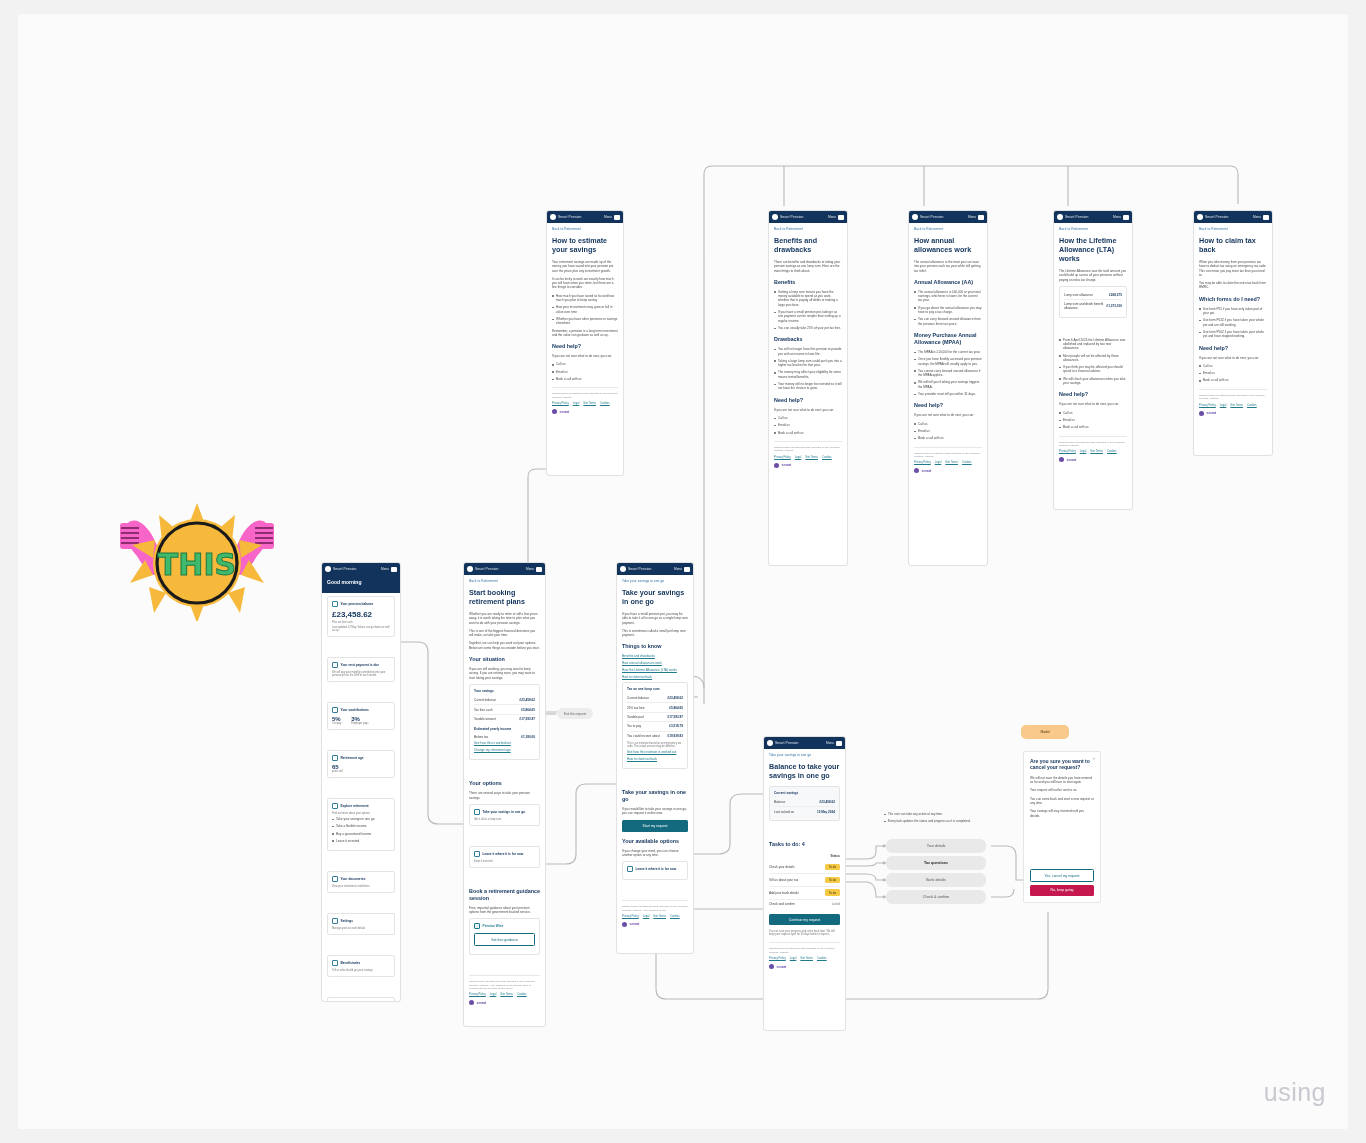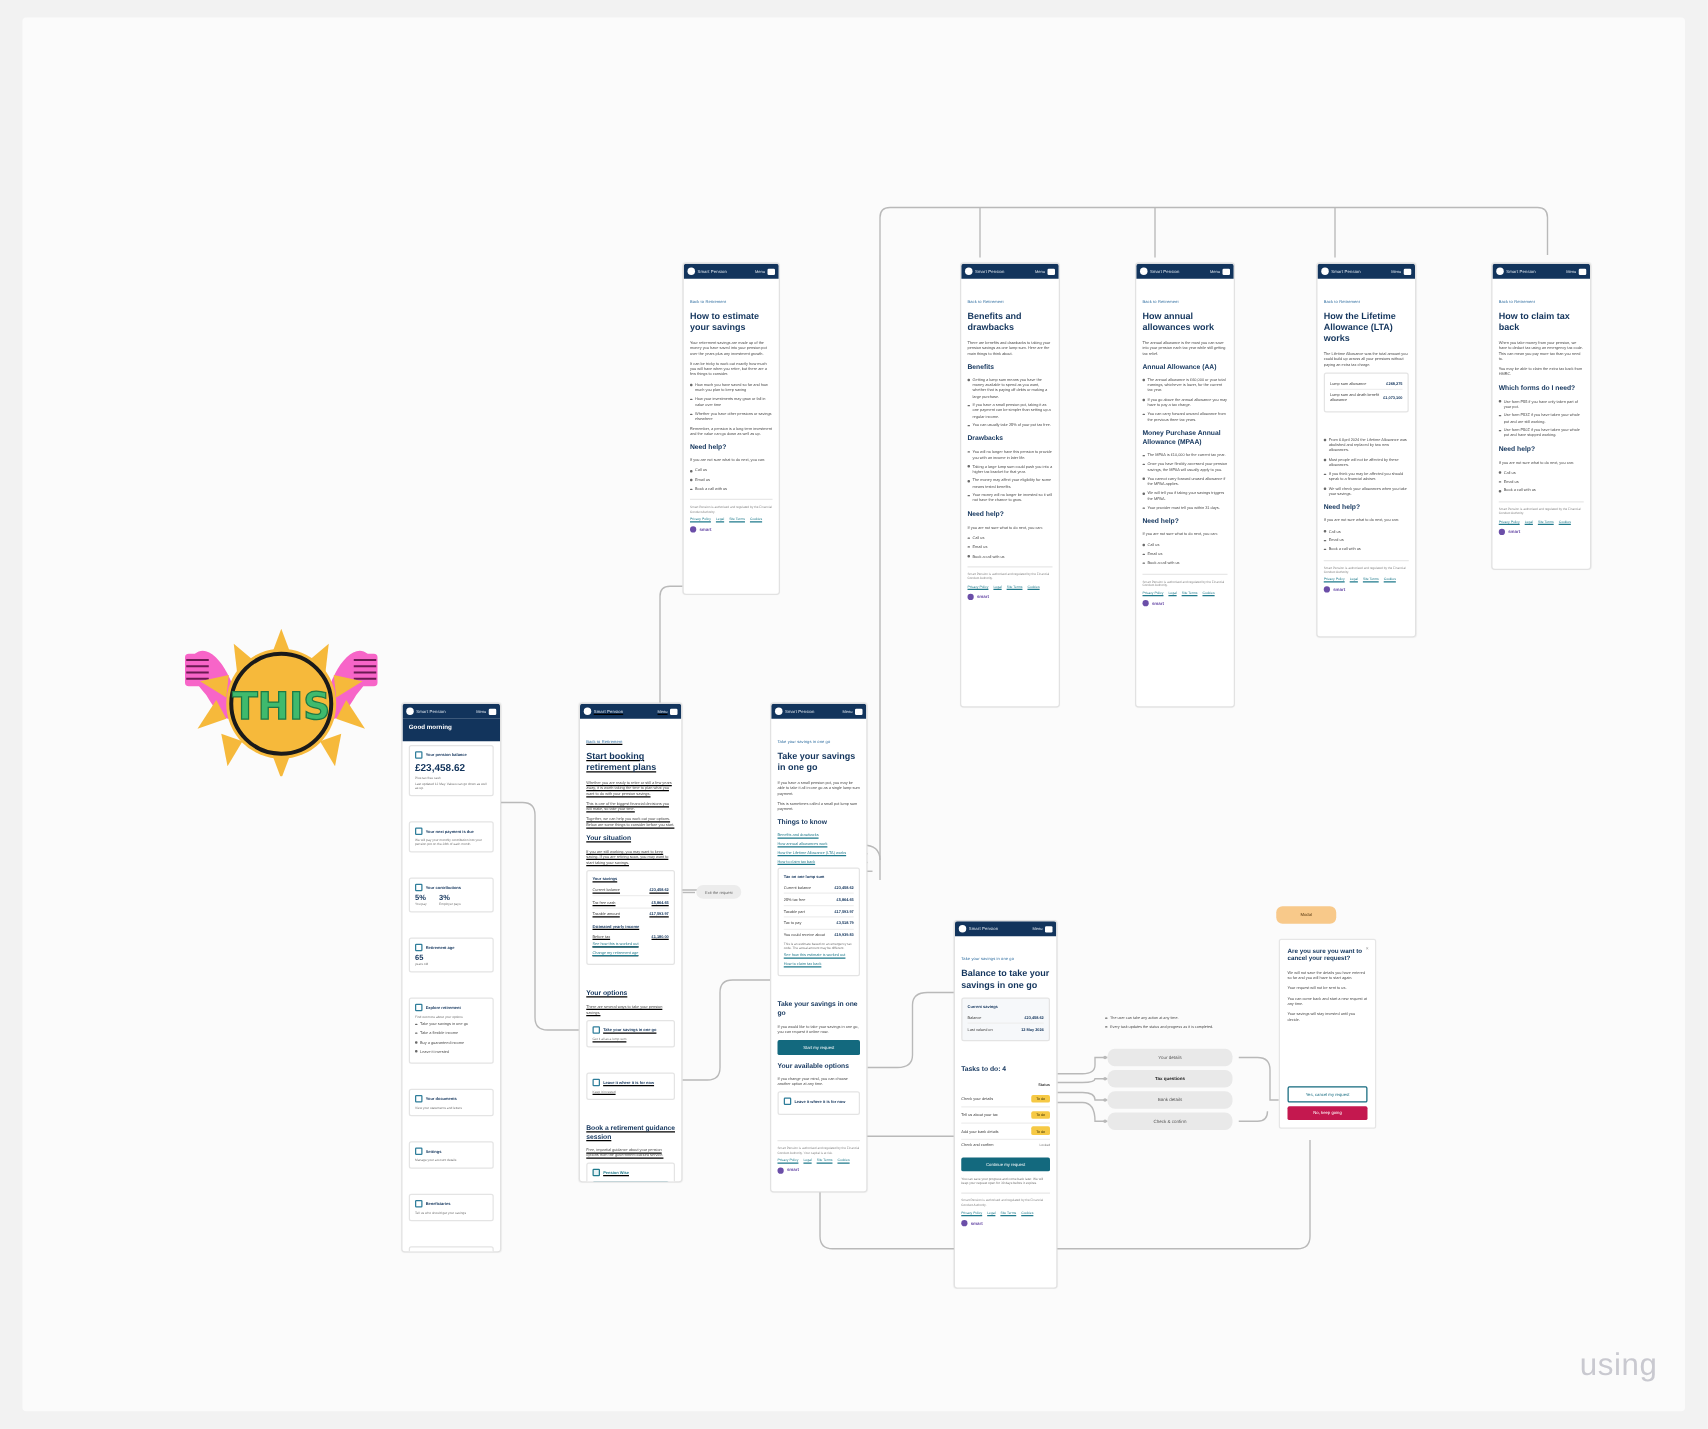--- a/index.html
+++ b/index.html
@@ -30,21 +30,21 @@
   
   #miro {
     position: absolute; right: 22px; bottom: 22px;
     font-size: 25px; color: #c9c9d0; letter-spacing: 0.5px;
   }
   
   #wires { position: absolute; left: 0; top: 0; width: 1330px; height: 1115px; }
   .wire { fill: none; stroke: #b9b9b9; stroke-width: 1.1; }
   .wire-dot { fill: #b9b9b9; }
   
-  #sticker { position: absolute; left: 112px; top: 487px; width: 190px; height: 120px; }
+  #sticker { position: absolute; left: 84px; top: 487px; width: 190px; height: 120px; }
   
   .screen {
     position: absolute;
     background: #ffffff;
     border: 1px solid #e2e2e2;
     border-radius: 3px;
     overflow: hidden;
     box-shadow: 0 0 1px rgba(0,0,0,0.05);
   }
   .sc-bar {
@@ -59,21 +59,21 @@
   }
   .sc-logo-txt {
     font-size: 3.4px; color: #dfe6ee; letter-spacing: .1px;
     filter: blur(.35px);
   }
   .sc-menu { display: flex; align-items: center; gap: 2px; }
   .sc-menu-txt { font-size: 3.2px; color: #dfe6ee; filter: blur(.35px); }
   .sc-menu-ico {
     width: 6px; height: 5px; background: #ffffff; border-radius: 1px;
   }
-  .sc-body { padding: 16px 5px; }
+  .sc-body { padding: 4px 5px; }
   .crumb {
     font-size: 3.2px; color: #2a6a9e; margin-bottom: 5px;
     filter: blur(.3px); letter-spacing: .1px;
   }
   .sc-h1 {
     font-size: 7.2px; line-height: 9px; color: #12345c; font-weight: bold;
     margin-bottom: 6px; filter: blur(.25px);
   }
   .sc-h2 {
     font-size: 5.4px; line-height: 7px; color: #12345c; font-weight: bold;
@@ -613,21 +613,21 @@
           <span>Privacy Policy</span>
           <span>Legal</span>
           <span>Site Terms</span>
           <span>Cookies</span>
         </div>
 
       </div>
     </div>
   </div>
 
-  <div class="screen" style="left:445px; top:548px; width:83px; height:384px;text-decoration:underline;">
+  <div class="screen" style="left:445px; top:548px; width:83px; height:465px;">
     <div class="sc-bar">
       <div class="sc-logo">
         <div class="sc-logo-dot"></div>
         <div class="sc-logo-txt">Smart Pension</div>
       </div>
       <div class="sc-menu">
         <div class="sc-menu-txt">Menu</div>
         <div class="sc-menu-ico"></div>
       </div>
     </div>

